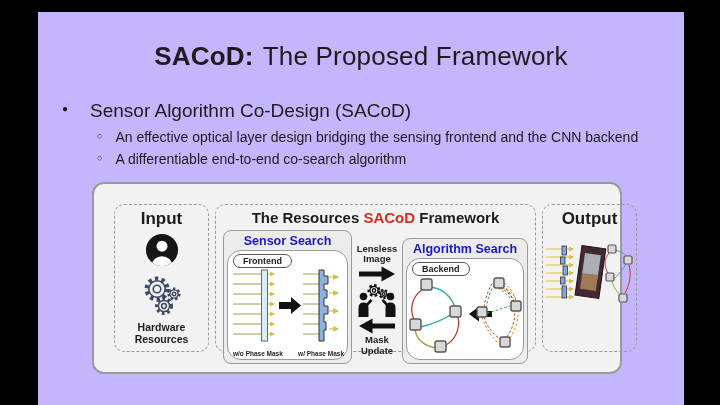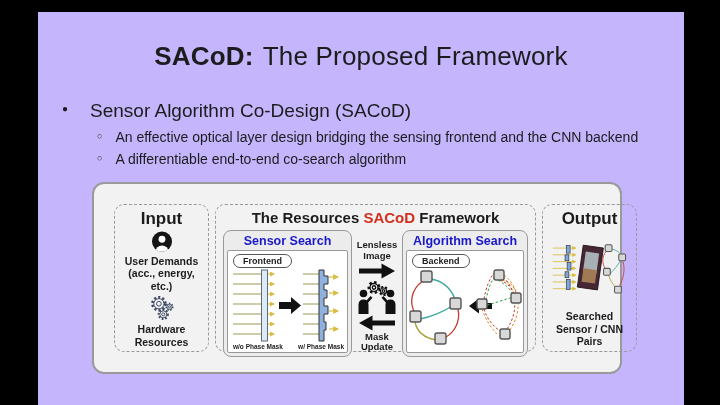--- a/index.html
+++ b/index.html
@@ -33,23 +33,23 @@
   .cap{font-size:10.5px;font-weight:bold;text-align:center;line-height:1.18;}
 
   .mid-header{font-size:15px;font-weight:bold;text-align:center;margin-top:2px;}
   .mid-header .hl{color:#d2301e;}
   .mid-row{flex:1;align-self:stretch;display:flex;justify-content:space-between;
            padding:4px 7px 7px 7px;}
 
   .search-box{background:#ececec;border:1.5px solid #999;border-radius:8px;box-sizing:border-box;
               padding:2px 3px 3px 3px;display:flex;flex-direction:column;}
   .sensor-box{width:129px;}
-  .algo-box{width:126px;}
+  .algo-box{width:126px;margin-top:8px;}
   .search-title{color:#1a18c8;font-size:12.5px;font-weight:bold;text-align:center;margin:1px 0 2px 0;}
-  .inner-box{flex:1;background:#fff;border:1px solid #999;border-radius:2px;position:relative;
+  .inner-box{flex:1;background:#fff;border:1px solid #999;border-radius:14px;position:relative;
              display:flex;flex-direction:column;}
   .tag-pill{display:inline-block;align-self:flex-start;background:#fff;border:1.5px solid #555;
             border-radius:7px;font-size:9px;font-weight:bold;padding:1px 9px;margin:3px 0 0 5px;}
   .diagram{display:block;margin:1px auto 0 auto;}
   .mask-labels{display:flex;justify-content:space-between;font-size:6.5px;font-weight:bold;
                padding:0 3px 2px 5px;margin-top:auto;}
 
   .connector{width:50px;flex:none;display:flex;flex-direction:column;align-items:center;
              justify-content:center;gap:1px;padding-top:6px;}
   .conn-label{font-size:9.5px;font-weight:bold;text-align:center;line-height:1.12;width:46px;}
@@ -90,24 +90,20 @@
               <circle cx="18" cy="18" r="17"></circle>
             </clipPath>
           </defs>
         <circle cx="18" cy="18" r="17" fill="#151515"></circle>
         <g clip-path="url(#uc)">
           <circle cx="18" cy="14" r="5.8" fill="#fff"></circle>
           <ellipse cx="18" cy="34.5" rx="11" ry="10" fill="#fff"></ellipse>
         </g>
       </svg>
       <div class="input-gap"></div>
-      <div class="cap">
-        <div>User Demands</div>
-        <div>(acc., energy, etc.)</div>
-      </div>
       <div class="input-gap"></div>
       <svg width="44" height="42" viewBox="0 0 44 42">
         <g stroke="#3e4a63" fill="none">
           <circle cx="17" cy="14" r="10" stroke-width="5" stroke-dasharray="3.2 3.2"></circle>
           <circle cx="17" cy="14" r="8.2" fill="#f2f2f2" stroke-width="1.6"></circle>
           <circle cx="17" cy="14" r="3.8" stroke-width="1.6"></circle>
           <circle cx="34" cy="19" r="5" stroke-width="3.2" stroke-dasharray="2.2 2.2"></circle>
           <circle cx="34" cy="19" r="4.1" fill="#f2f2f2" stroke-width="1.4"></circle>
           <circle cx="34" cy="19" r="1.8" stroke-width="1.4"></circle>
           <circle cx="24" cy="31" r="7" stroke-width="4" stroke-dasharray="2.6 2.6"></circle>
@@ -288,17 +284,16 @@
           <path d="M83 22 C86 32 83 43 79 50" stroke="#c23b2e"></path>
           <path d="M66 38 C68 45 71 49 75 53" stroke="#a8a13a"></path>
         </g>
         <g fill="#d8d8d8" stroke="#555" stroke-width="1.2">
           <rect x="62" y="2" width="8" height="8" rx="1.5"></rect>
           <rect x="78" y="13" width="8" height="8" rx="1.5"></rect>
           <rect x="60" y="30" width="8" height="8" rx="1.5"></rect>
           <rect x="73" y="51" width="8" height="8" rx="1.5"></rect>
         </g>
       </svg>
-      <div class="out-caption">Searched Sensor / CNN Pairs</div>
     </div>
 
   </div>
 </div>
 
 </body></html>

